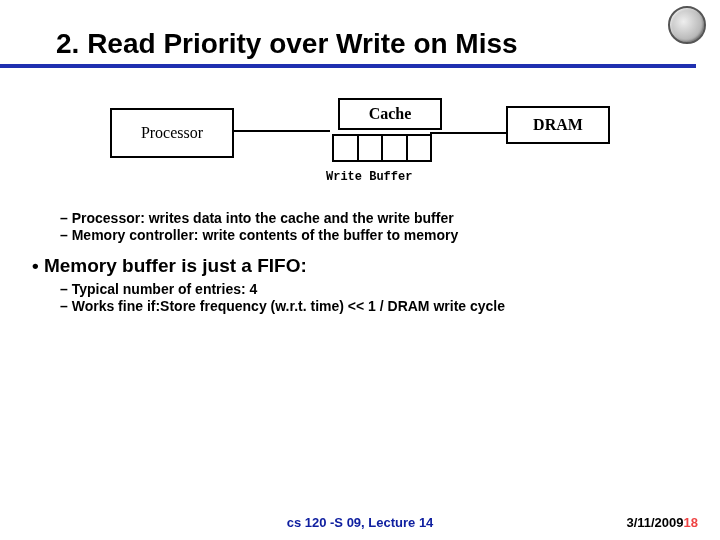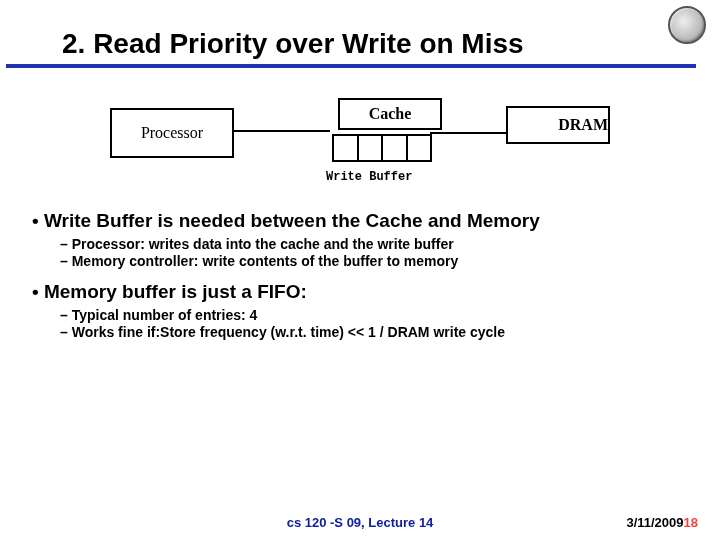--- a/index.html
+++ b/index.html
@@ -22,42 +22,42 @@
     border: 2px solid #555;
     background: radial-gradient(circle at 40% 40%, #eee, #bbb 60%, #888);
     box-shadow: inset 1px 1px 2px rgba(255,255,255,0.6), inset -1px -1px 2px rgba(0,0,0,0.3);
   }
   .title {
     font-size: 28px;
     font-weight: bold;
     color: #000;
     padding: 28px 0 4px 56px;
     border-bottom: 4px solid #2030b0;
-    margin: 0 24px 0 6px;
+    margin: 0 24px 0 0;
   }
   .diagram {
     margin: 24px auto 8px auto;
     position: relative;
     width: 540px;
     height: 110px;
   }
   .box {
     position: absolute;
     border: 2px solid #000;
     background: #fff;
     text-align: center;
     font-family: "Times New Roman", Times, serif;
     font-size: 16px;
   }
   .proc { left: 20px; top: 16px; width: 120px; height: 46px; line-height: 46px; }
   .cache { left: 248px; top: 6px; width: 100px; height: 28px; line-height: 28px; font-weight: bold; }
   .wbuf { left: 242px; top: 42px; width: 96px; height: 24px; display:flex; }
   .wbuf div { flex:1; border-right:2px solid #000; }
   .wbuf div:last-child { border-right:none; }
-  .dram { left: 416px; top: 14px; width: 100px; height: 34px; line-height: 34px; font-weight: bold; text-align: right; }
+  .dram { left: 416px; top: 14px; width: 100px; height: 34px; line-height: 34px; font-weight: bold; }
   .hline { position:absolute; height:2px; background:#000; }
   .h1 { top: 38px; left: 142px; width: 98px; }
   .h2 { top: 40px; left: 340px; width: 76px; }
   .wblabel {
     position: absolute;
     top: 78px; left: 236px;
     font-family: Liberation Mono, monospace;
     font-weight: bold;
     font-size: 12px;
   }
@@ -98,21 +98,20 @@
       <div></div>
       <div></div>
       <div></div>
   </div>
   <div class="hline h2"></div>
   <div class="box dram">DRAM</div>
   <div class="wblabel">Write Buffer</div>
 </div>
 
 <div class="content">
-  <div class="b1">• <span>Write Buffer is needed between the Cache and Memory</span></div>
   <div class="sub">– <span>Processor: writes data into the cache and the write buffer</span></div>
   <div class="sub">– <span>Memory controller: write contents of the buffer to memory</span></div>
 
   <div class="b1" style="margin-top:12px">• <span>Memory buffer is just a FIFO:</span></div>
   <div class="sub">– <span>Typical number of entries: 4</span></div>
   <div class="sub">– <span>Works fine if:Store frequency (w.r.t. time) &lt;&lt; 1 / DRAM write cycle</span></div>
 </div>
 
 <div class="footer">
   <span class="date">3/11/2009</span>

